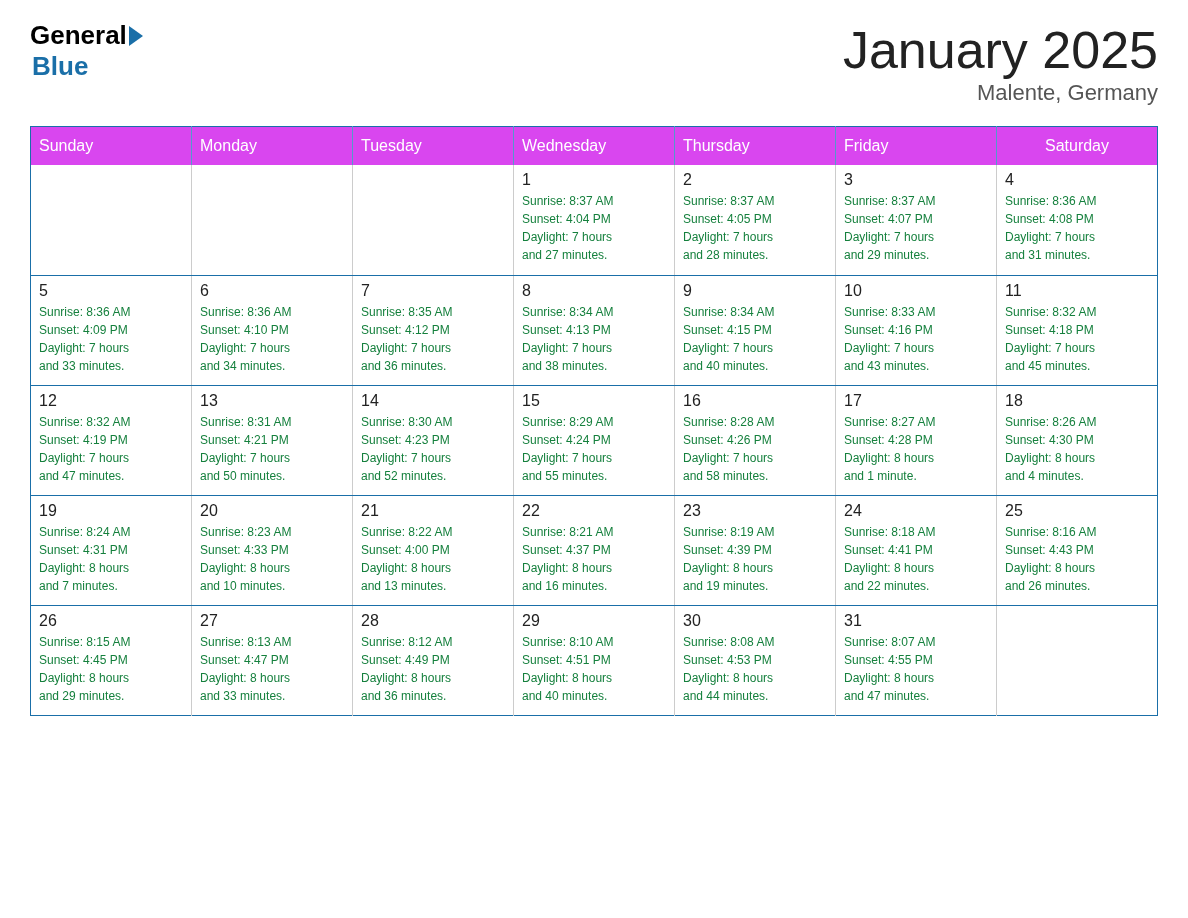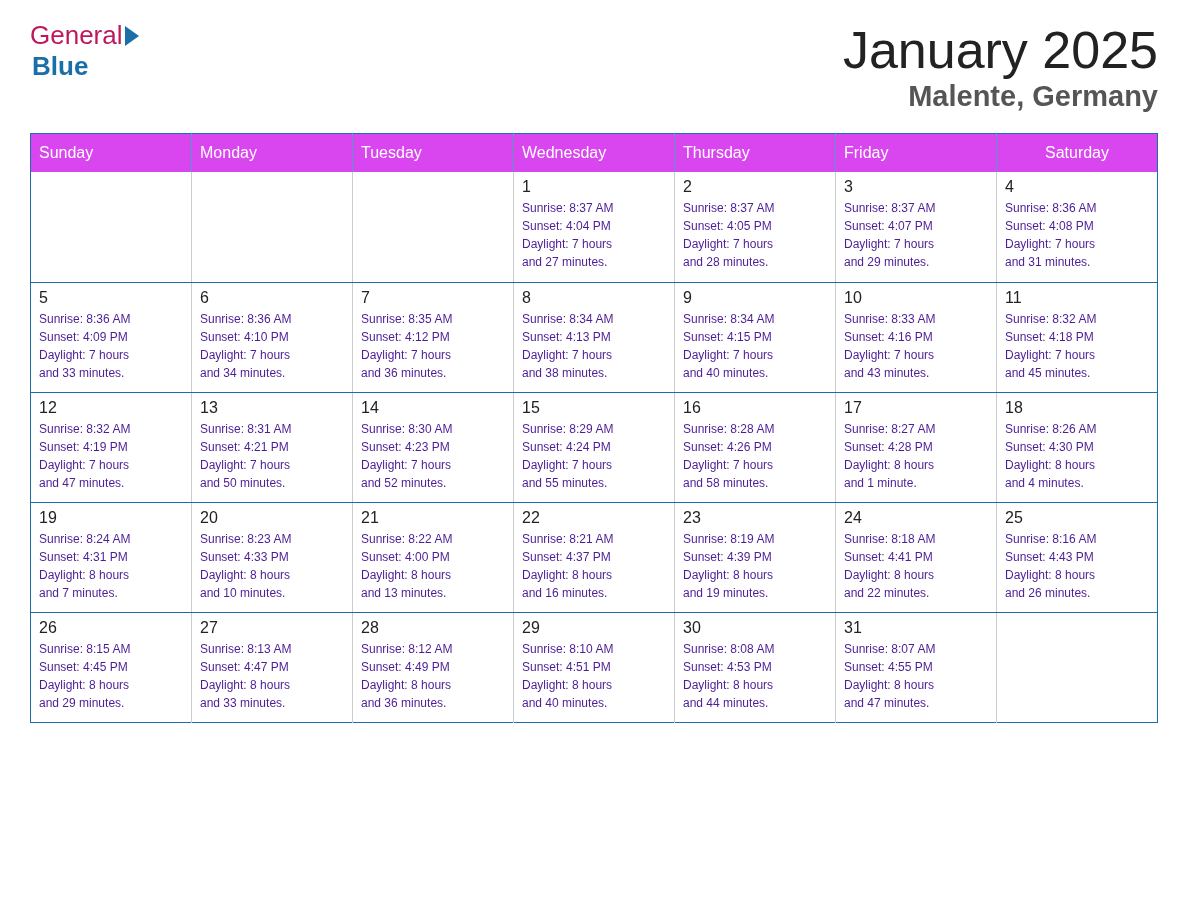--- a/index.html
+++ b/index.html
@@ -20,22 +20,22 @@
       display: flex;
       flex-direction: column;
       align-items: flex-start;
     }
     .logo-text {
       display: flex;
       align-items: center;
     }
     .logo-general {
       font-size: 26px;
-      font-weight: normal;
-      color: #be185d;
+      font-weight: bold;
+      color: #000000;
     }
     .logo-blue-arrow {
       display: inline-block;
       width: 0;
       height: 0;
       border-left: 14px solid #1a6fa8;
       border-top: 10px solid transparent;
       border-bottom: 10px solid transparent;
       margin-left: 2px;
     }
@@ -47,23 +47,22 @@
     }
     .title-block {
       text-align: right;
     }
     .calendar-title {
       font-size: 52px;
       font-weight: normal;
       color: #222;
     }
     .calendar-subtitle {
-      font-size: 29px;
+      font-size: 22px;
       color: #555;
-      font-weight: bold;
     }
     .calendar-table {
       width: 100%;
       border-collapse: collapse;
       border: 1.5px solid #1a6fa8;
     }
     .calendar-table thead tr th {
       background-color: #d946ef;
       color: #fff;
       font-size: 16px;
@@ -94,21 +93,21 @@
       border-right: none;
     }
     .day-number {
       font-size: 16px;
       color: #222;
       display: block;
       margin-bottom: 3px;
     }
     .day-info {
       font-size: 12px;
-      color: #4c1d95;
+      color: #15803d;
       line-height: 1.5;
     }
     .empty-cell {
       background: #fff;
     }
   </style>
 </head>
 <body>
 
 <div class="header-row">

